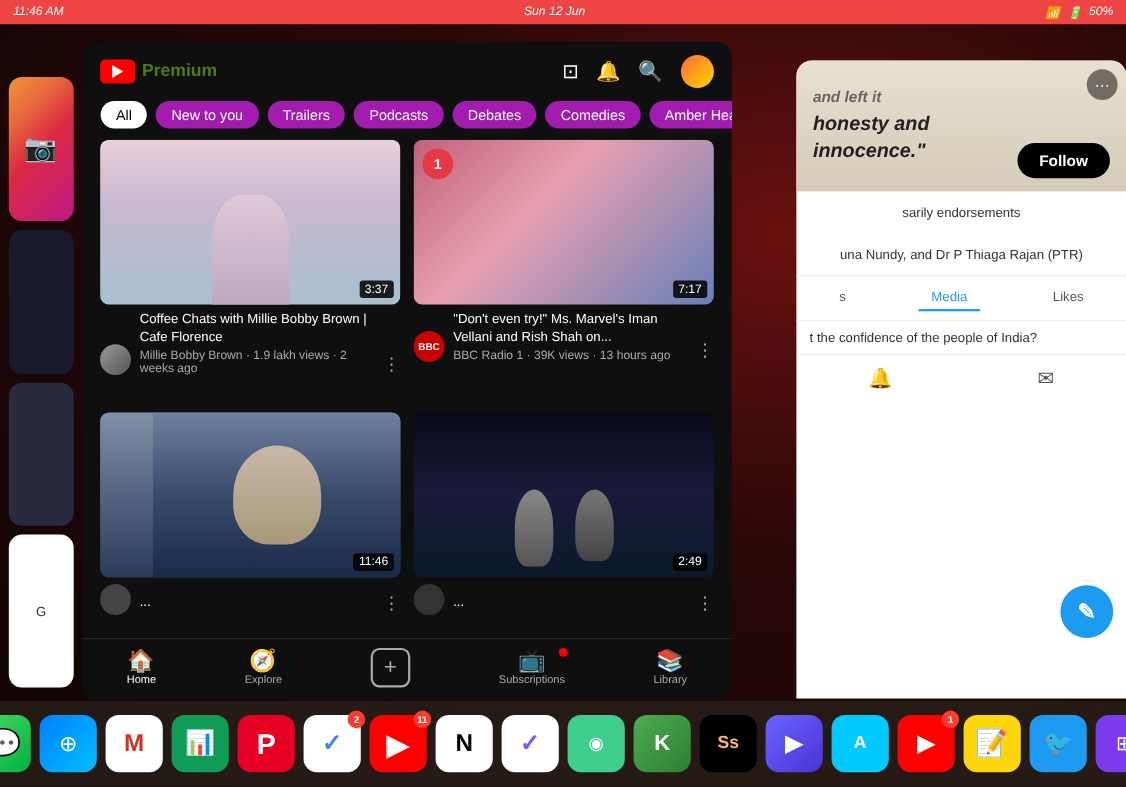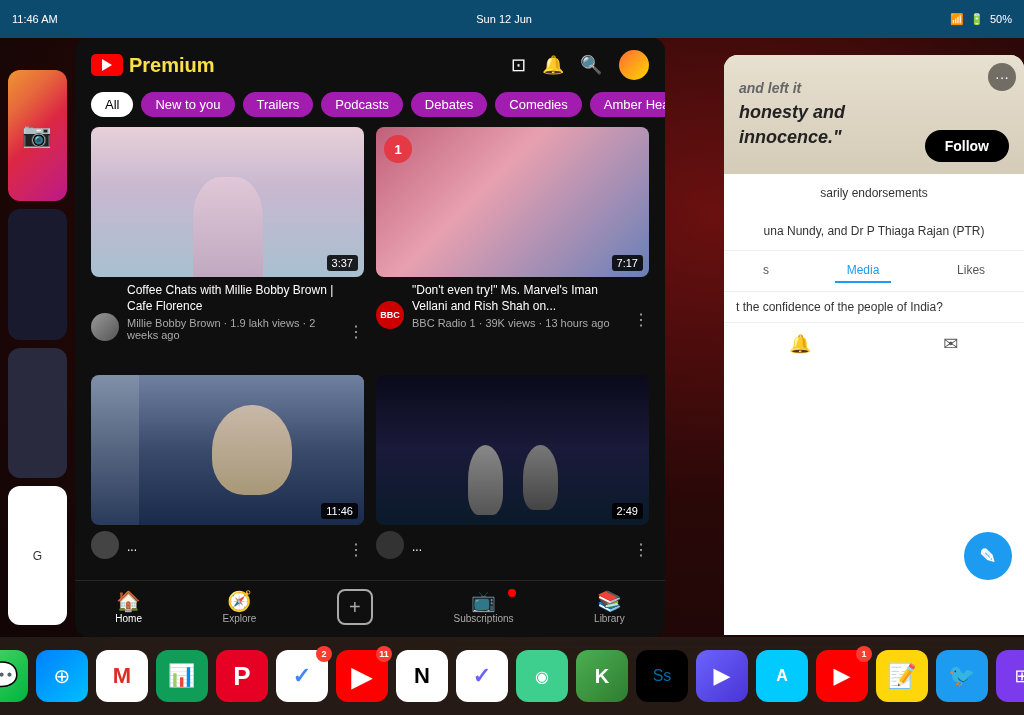--- a/index.html
+++ b/index.html
@@ -11,29 +11,30 @@
       overflow: hidden;
       position: relative;
     }
 
     
     .status-bar {
       position: absolute;
       top: 0;
       left: 0;
       right: 0;
-      height: 38px;
-      background: #0c4a6e;
+      height: 22px;
+      background: #ef4444;
       display: flex;
       align-items: center;
       justify-content: space-between;
       padding: 0 12px;
       font-size: 11px;
       color: #fff;
       z-index: 100;
+      font-style: italic;
     }
     .status-right {
       display: flex;
       align-items: center;
       gap: 6px;
     }
 
     
     .bg-layer {
       position: absolute;
@@ -211,22 +212,22 @@
       align-items: center;
       justify-content: center;
     }
     .yt-logo-icon::after {
       content: '';
       border-left: 10px solid #fff;
       border-top: 6px solid transparent;
       border-bottom: 6px solid transparent;
     }
     .yt-logo-text {
-      color: #fde047;
-      font-size: 20px;
+      color: #4d7c0f;
+      font-size: 16px;
       font-weight: 600;
     }
     .yt-header-icons {
       margin-left: auto;
       display: flex;
       align-items: center;
       gap: 16px;
       color: #fff;
       font-size: 18px;
     }
@@ -668,21 +669,21 @@
   <div class="dock-icon app-tasks" style="color:#4285f4; font-size:22px; font-weight:bold;">✓
     <div class="badge">2</div>
   </div>
   <div class="dock-icon app-youtube-m" style="color:#fff;">▶
     <div class="badge">11</div>
   </div>
   <div class="dock-icon app-notion" style="color:#000; font-size:22px; font-weight:bold;">N</div>
   <div class="dock-icon app-checkmark" style="color:#6c63ff; font-size:22px; font-weight:bold;">✓</div>
   <div class="dock-icon app-duo" style="background:#3ecf8e; color:#fff; font-size:16px;">◉</div>
   <div class="dock-icon app-kite" style="color:#fff; font-size:20px; font-weight:bold;">K</div>
-  <div class="dock-icon app-skillshare" style="color:#0369a1; font-size:16px; font-weight:normal;">Ss</div>
+  <div class="dock-icon app-skillshare" style="color:#fdba74; font-size:16px; font-weight:bold;">Ss</div>
   <div class="dock-icon app-apps" style="color:#fff; font-size:22px;">▶</div>
   <div class="dock-icon app-alexa" style="color:#fff; font-size:16px; font-weight:bold;">A</div>
   <div class="dock-icon app-youtube2" style="color:#fff; font-size:22px;">▶
     <div class="badge">1</div>
   </div>
   <div class="dock-icon app-notes" style="font-size:24px;">📝</div>
   <div class="dock-icon app-twitter" style="color:#fff; font-size:22px;">🐦</div>
   <div class="dock-icon app-combo" style="color:#fff; font-size:18px;">⊞</div>
 </div>
 

